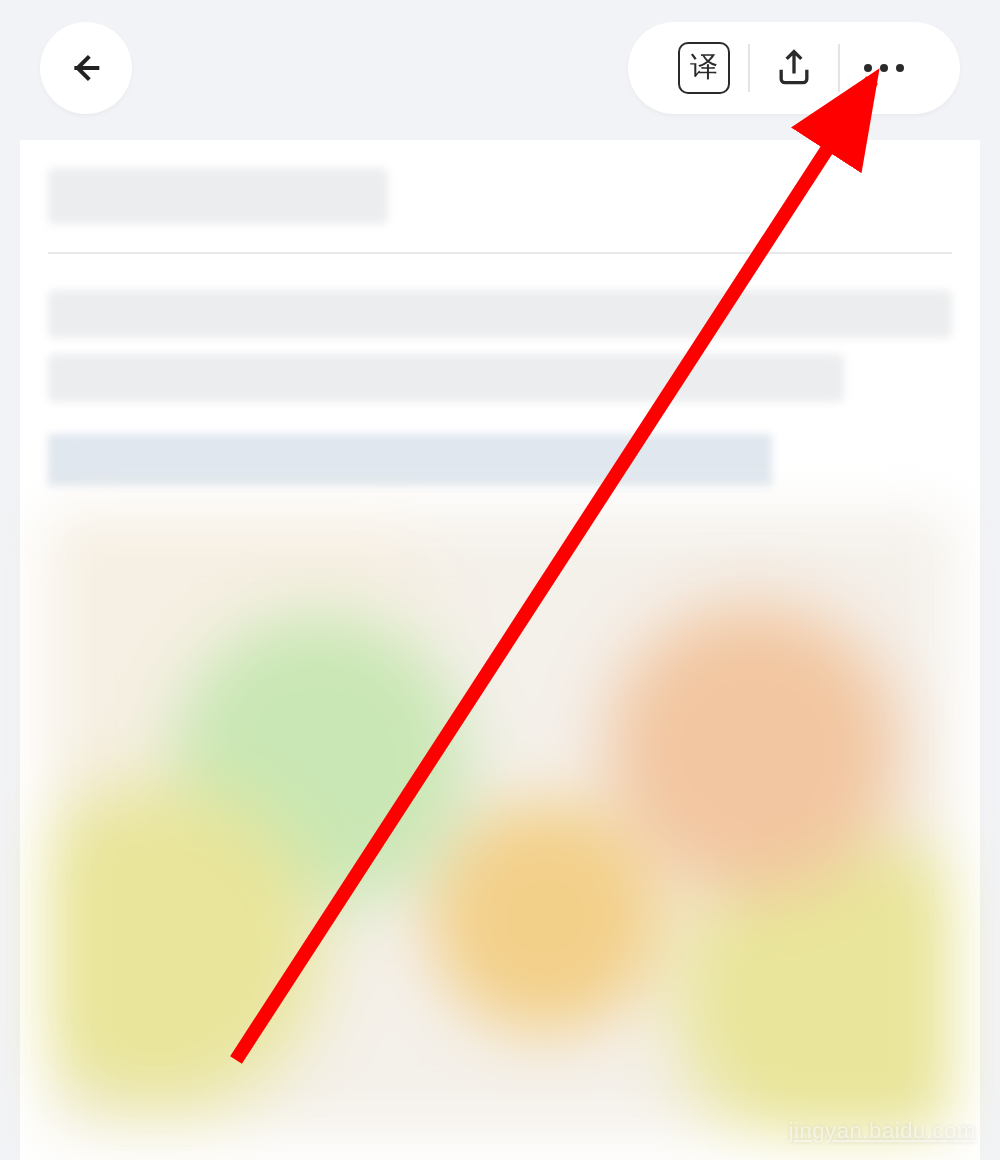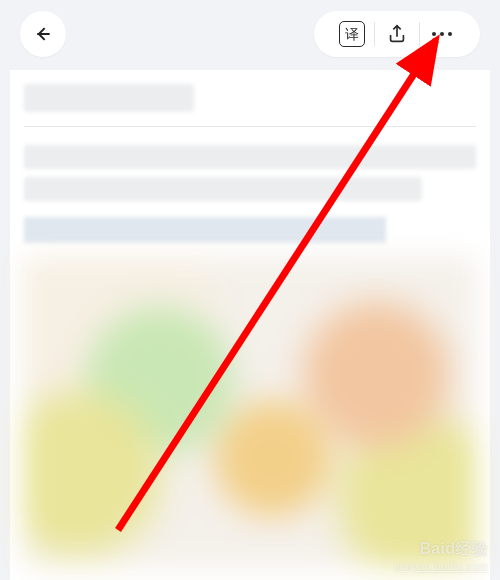--- a/index.html
+++ b/index.html
@@ -146,17 +146,14 @@
 <svg class="arrow" viewBox="0 0 500 580">
   <defs>
     <marker id="head" orient="auto" markerWidth="8" markerHeight="8" refX="6" refY="3">
       <path d="M0,0 L7,3 L0,6 Z" fill="#ff0000"></path>
     </marker>
   </defs>
   <line x1="118" y1="530" x2="436" y2="40" stroke="#ff0000" stroke-width="7" marker-end="url(#head)"></line>
 </svg>
 
 <div class="wm">
-  <div class="brand">
-    <span>Bai</span><b>d</b><span>经验</span>
-  </div>
   <div class="sub">jingyan.baidu.com</div>
 </div>
 
 </body></html>

